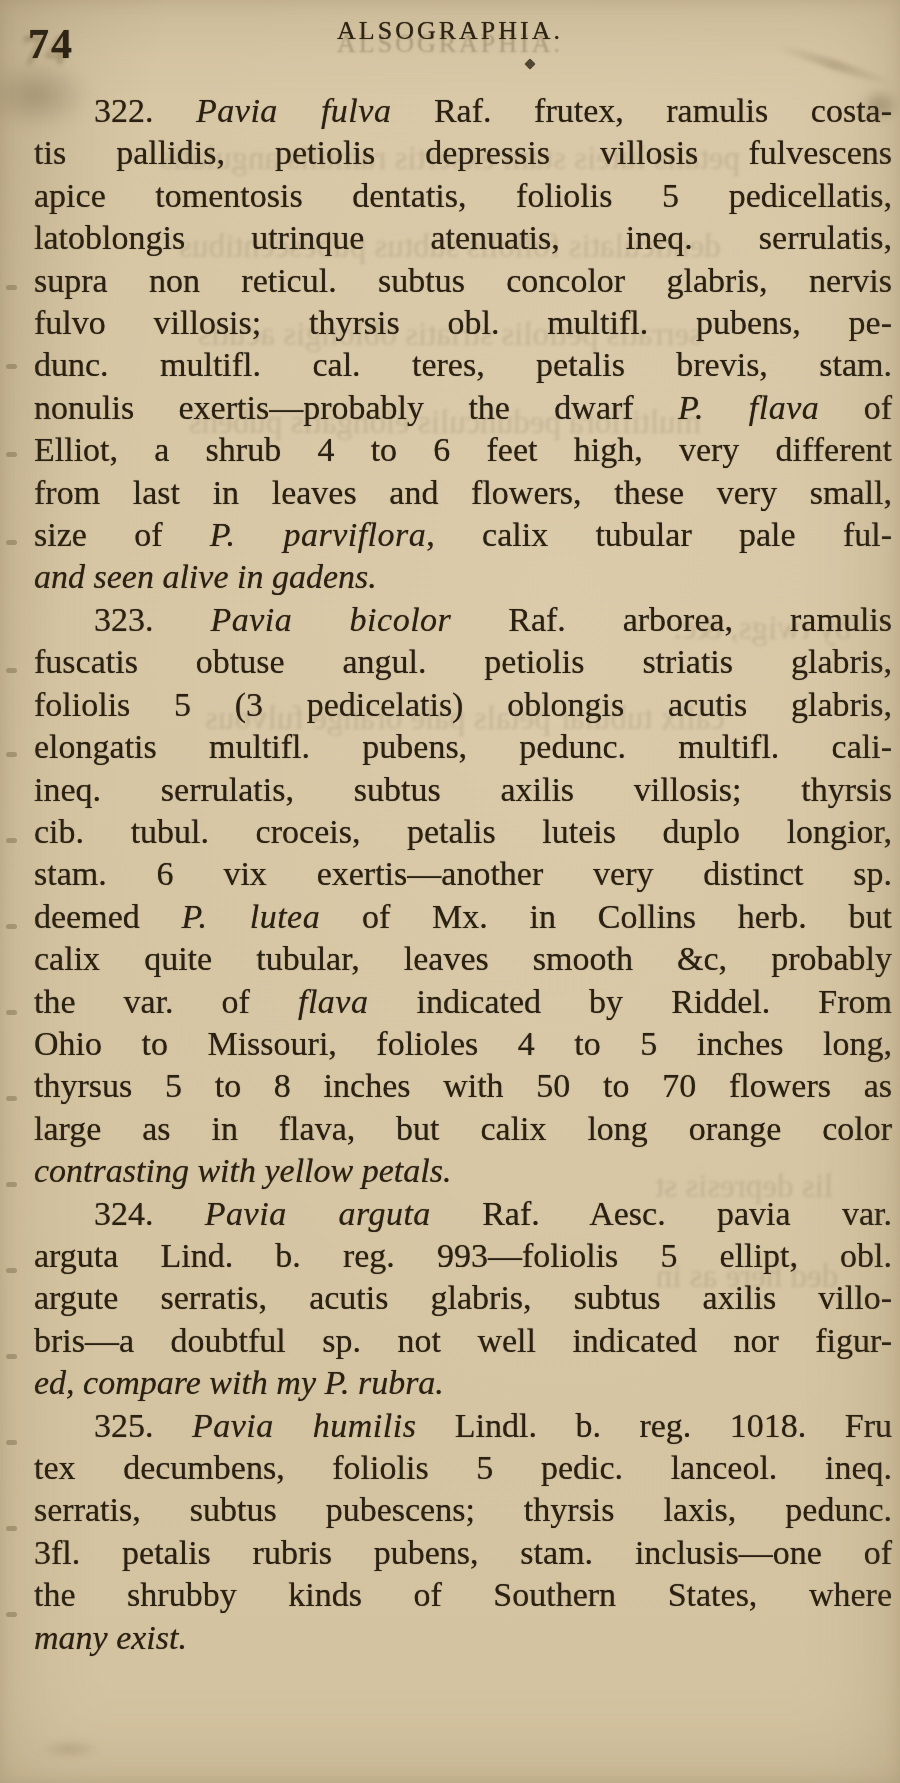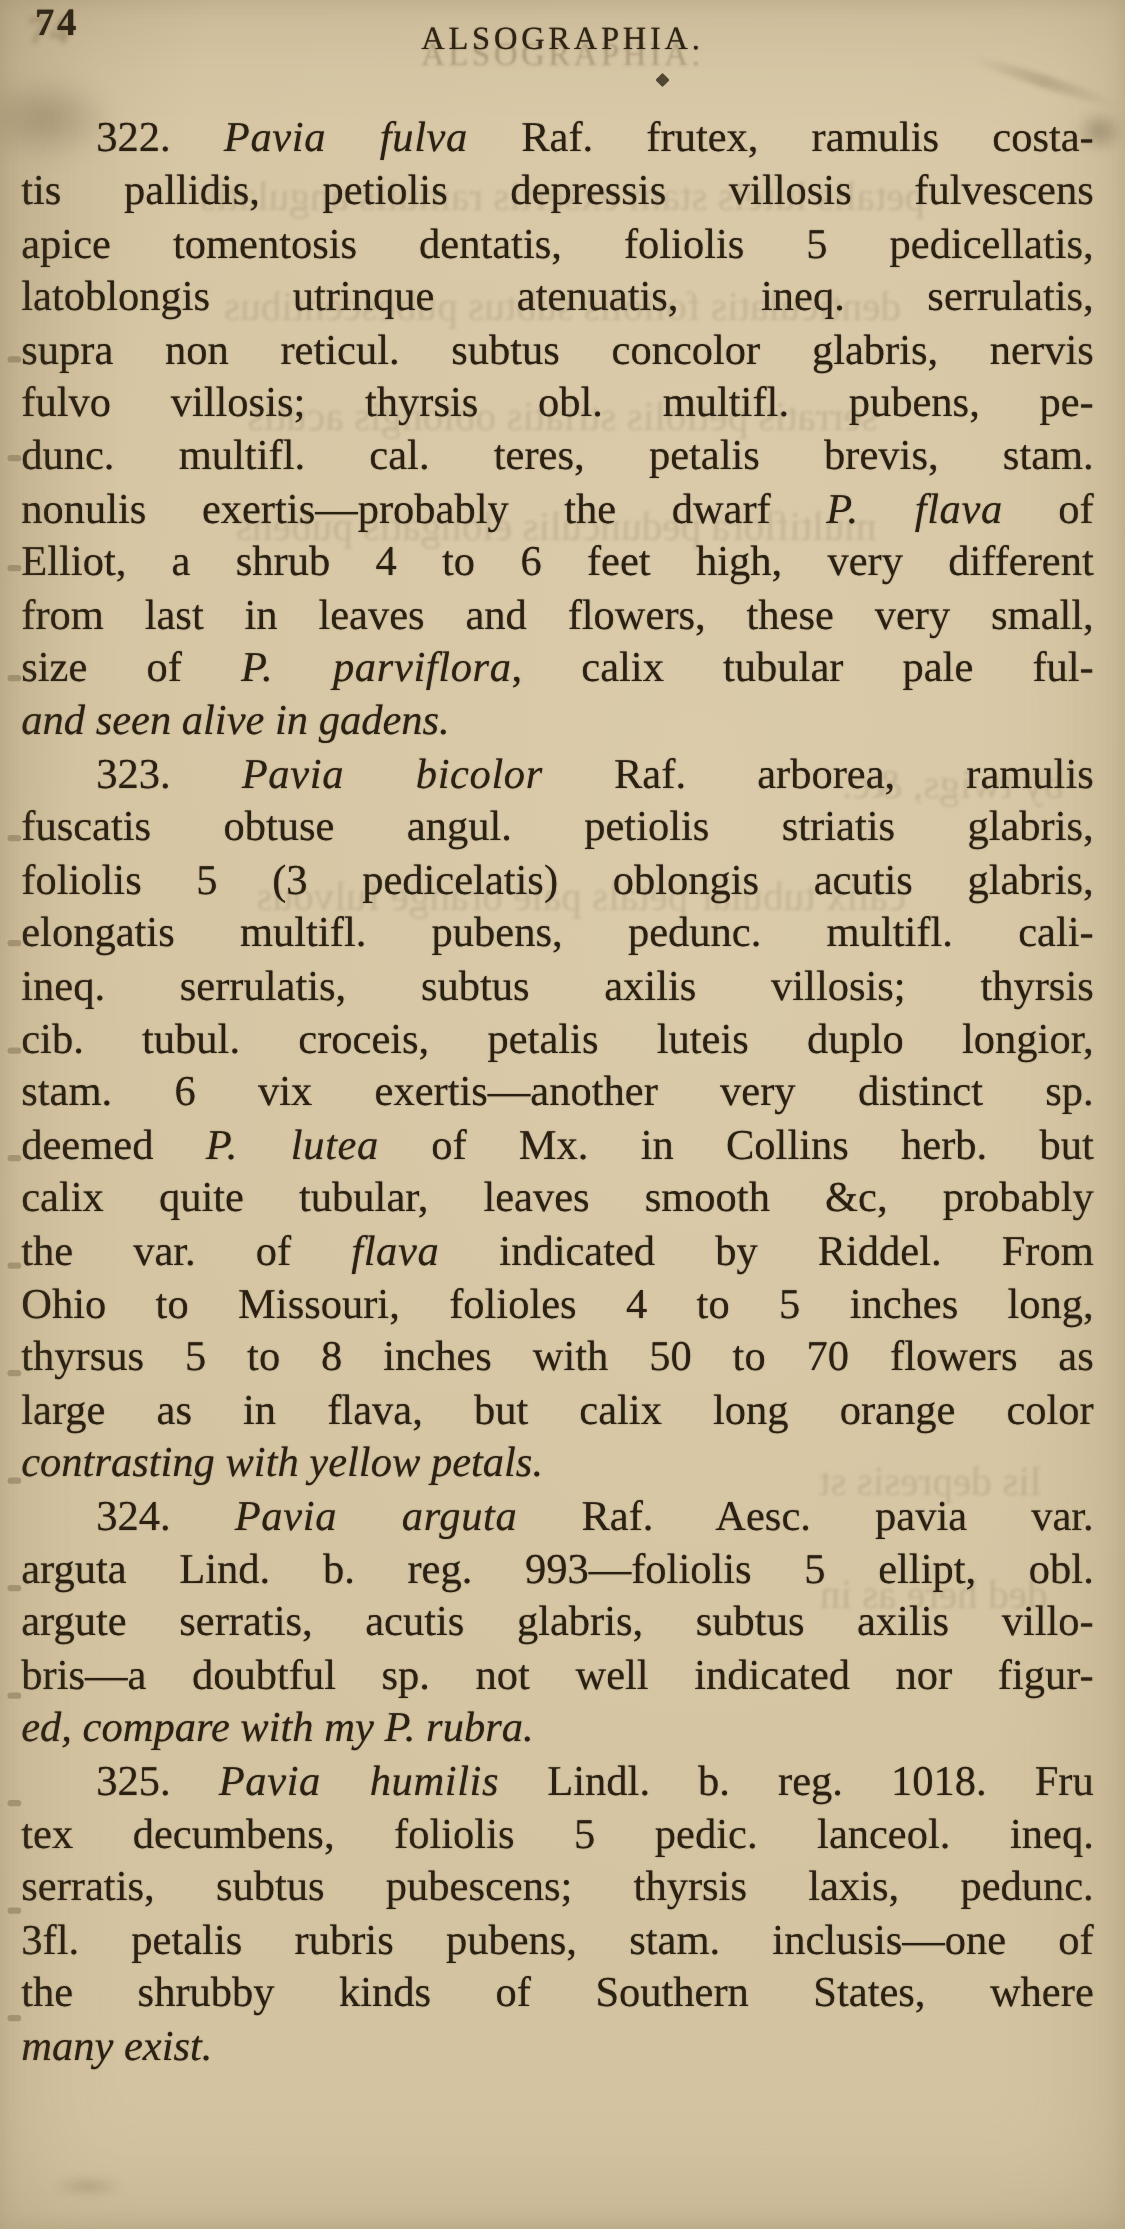--- a/index.html
+++ b/index.html
@@ -7,28 +7,28 @@
     position:relative;width:900px;height:1783px;overflow:hidden;
     background:
       radial-gradient(ellipse at 62% 38%, rgba(255,250,232,0.10), rgba(0,0,0,0) 62%),
       linear-gradient(100deg, rgba(110,92,60,0.14), rgba(0,0,0,0) 14%),
       linear-gradient(#d8c7a5,#d4c3a0);
     font-family:"Liberation Serif","DejaVu Serif",serif;
     color:#2a2113;
   }
   .vignette{position:absolute;inset:0;pointer-events:none;
     box-shadow:inset 0 0 90px rgba(112,93,58,0.28), inset 0 0 16px rgba(112,93,58,0.16);}
-  .page-number{position:absolute;left:28px;top:0;font-size:31px;font-weight:700;
+  .page-number{position:absolute;left:28px;top:20px;font-size:42px;font-weight:700;
     letter-spacing:2px;text-shadow:0 0 1px rgba(42,33,19,0.7), -6px 6px 4px rgba(110,92,60,0.35);}
   .running-title{position:absolute;top:16px;left:0;width:100%;text-align:center;
     font-size:26px;font-weight:400;letter-spacing:3px;
     text-shadow:0 13px 2px rgba(104,88,58,0.38), 0 0 1px rgba(42,33,19,0.8);}
   .ornament-mark{position:absolute;top:60px;left:526px;width:8px;height:8px;
     background:#3a3020;transform:rotate(45deg);opacity:.85;border-radius:1px;}
-  .body-text{position:absolute;top:90px;left:17px;width:858px;
+  .body-text{position:absolute;top:90px;left:34px;width:858px;
     font-size:34px;line-height:42.4px;
     text-shadow:0 0 1px rgba(42,33,19,0.65);}
   .line{text-align:justify;text-align-last:justify;}
   .line.first{text-indent:60px;}
   .line.last{text-align-last:left;font-style:italic;}
   .line i{letter-spacing:0.5px;}
   .ghost-layer{position:absolute;inset:0;pointer-events:none;}
   .ghost{position:absolute;transform:scaleX(-1);color:#8f7d5f;opacity:0.28;
     filter:blur(1.4px);font-size:33px;white-space:nowrap;overflow:hidden;
     text-align:center;}

